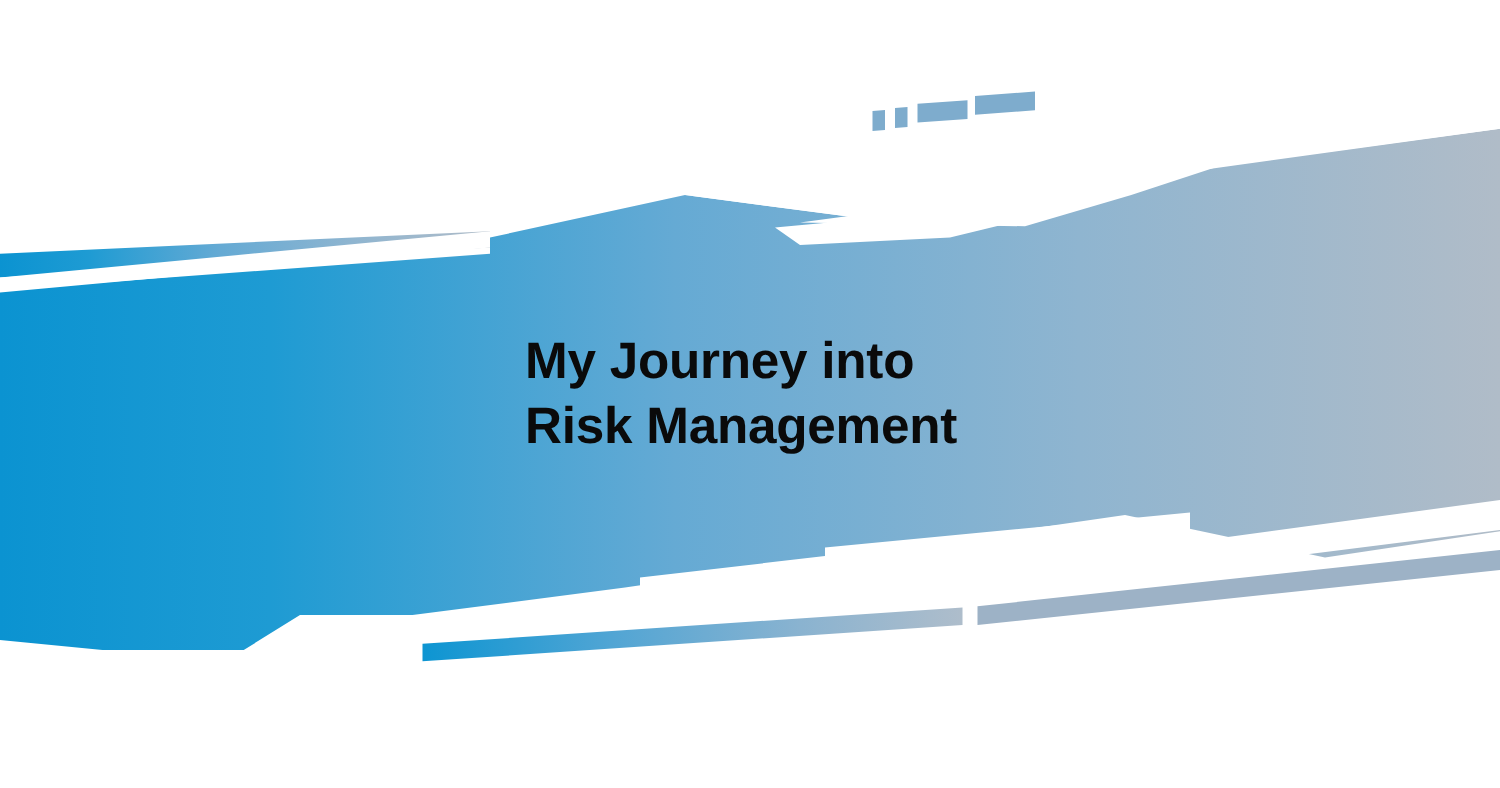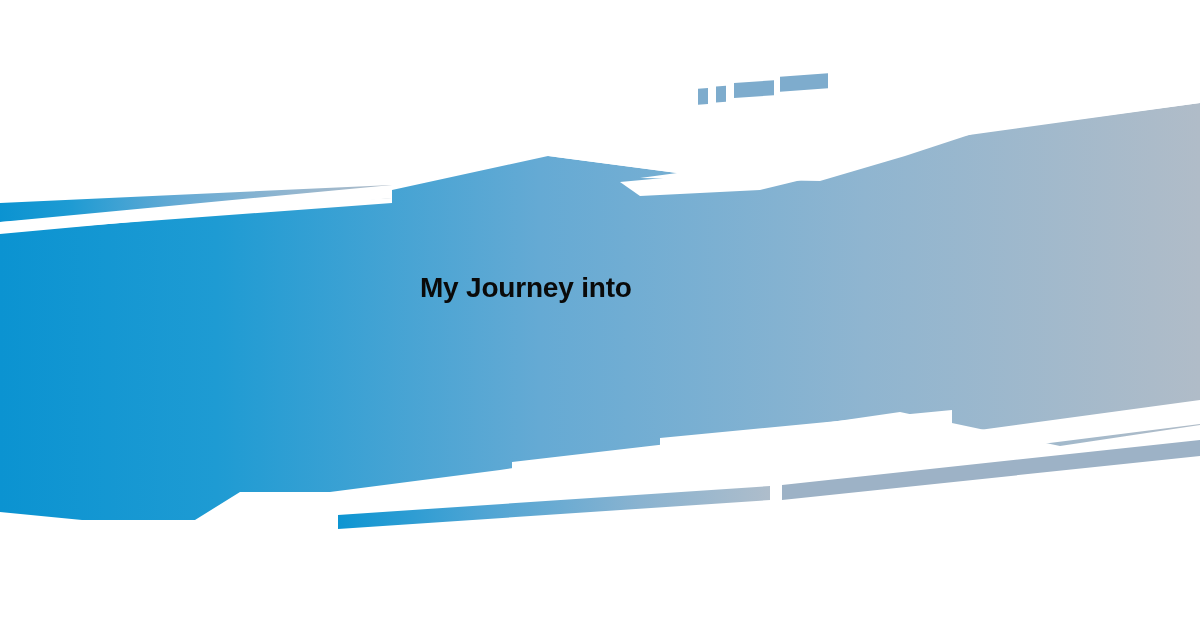--- a/index.html
+++ b/index.html
@@ -30,21 +30,21 @@
     position: absolute;
     left: 420px;
     top: 262px;
     width: 520px;
     z-index: 5;
   }
   #title-block .title-line {
     display: block;
     font-family: "Liberation Sans", sans-serif;
     font-weight: bold;
-    font-size: 28px;
+    font-size: 41px;
     line-height: 52px;
     letter-spacing: -0.2px;
     color: #0a0a0a;
     white-space: nowrap;
   }
 </style>
 </head>
 <body>
 
 <div id="banner">
@@ -117,15 +117,16 @@
 
       <path d="M 0,508 L 240,488 L 240,496 L 0,517 Z" fill="#ffffff" opacity="0"></path>
 
       <path d="M 660,438 L 952,410 L 952,420 L 660,450 Z" fill="#ffffff"></path>
 
     </g>
   </svg>
 
   <div id="title-block">
     <span class="title-line">My Journey into</span>
+    <span class="title-line">Risk Management</span>
   </div>
 
 </div>
 
 </body></html>

